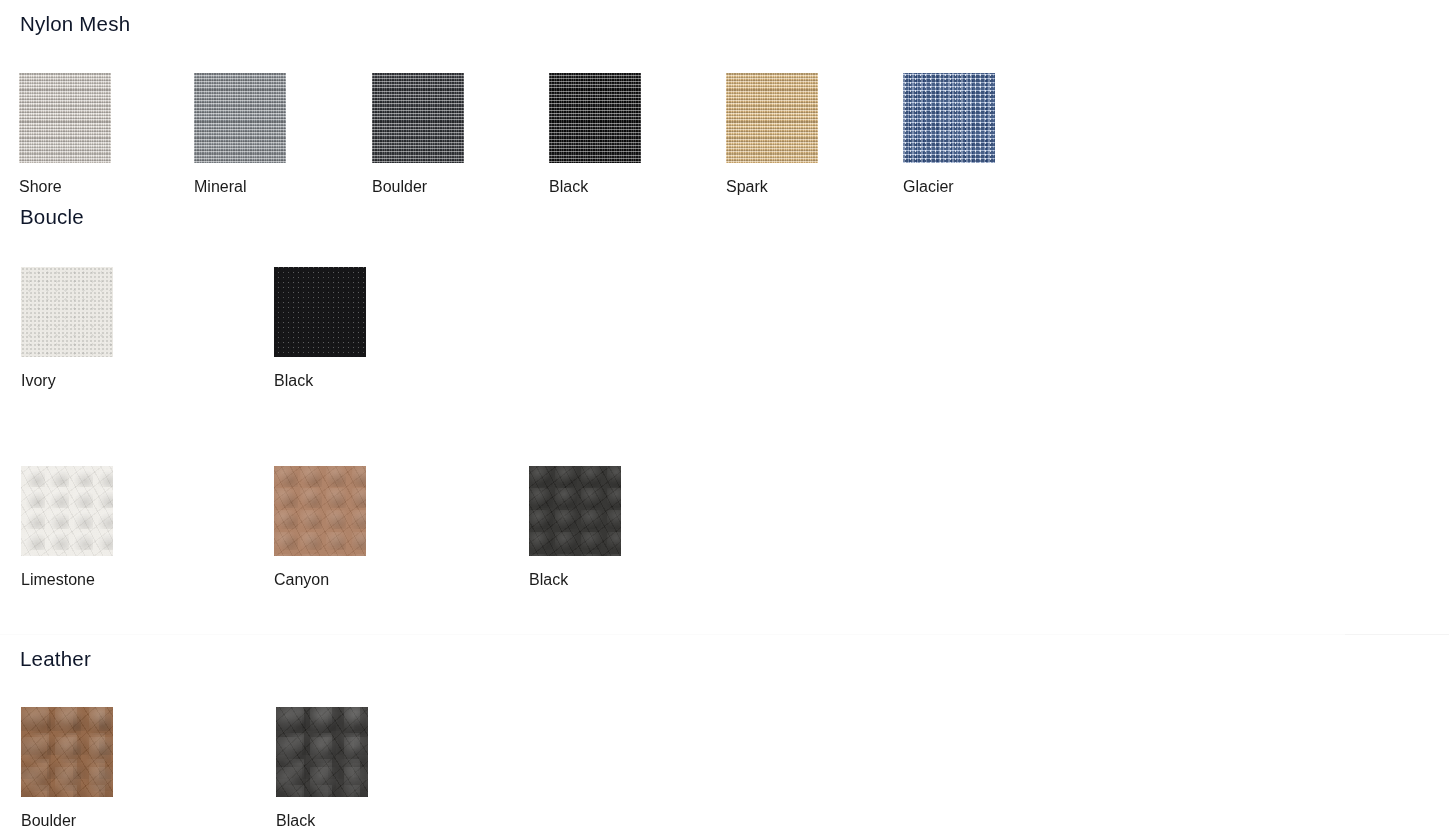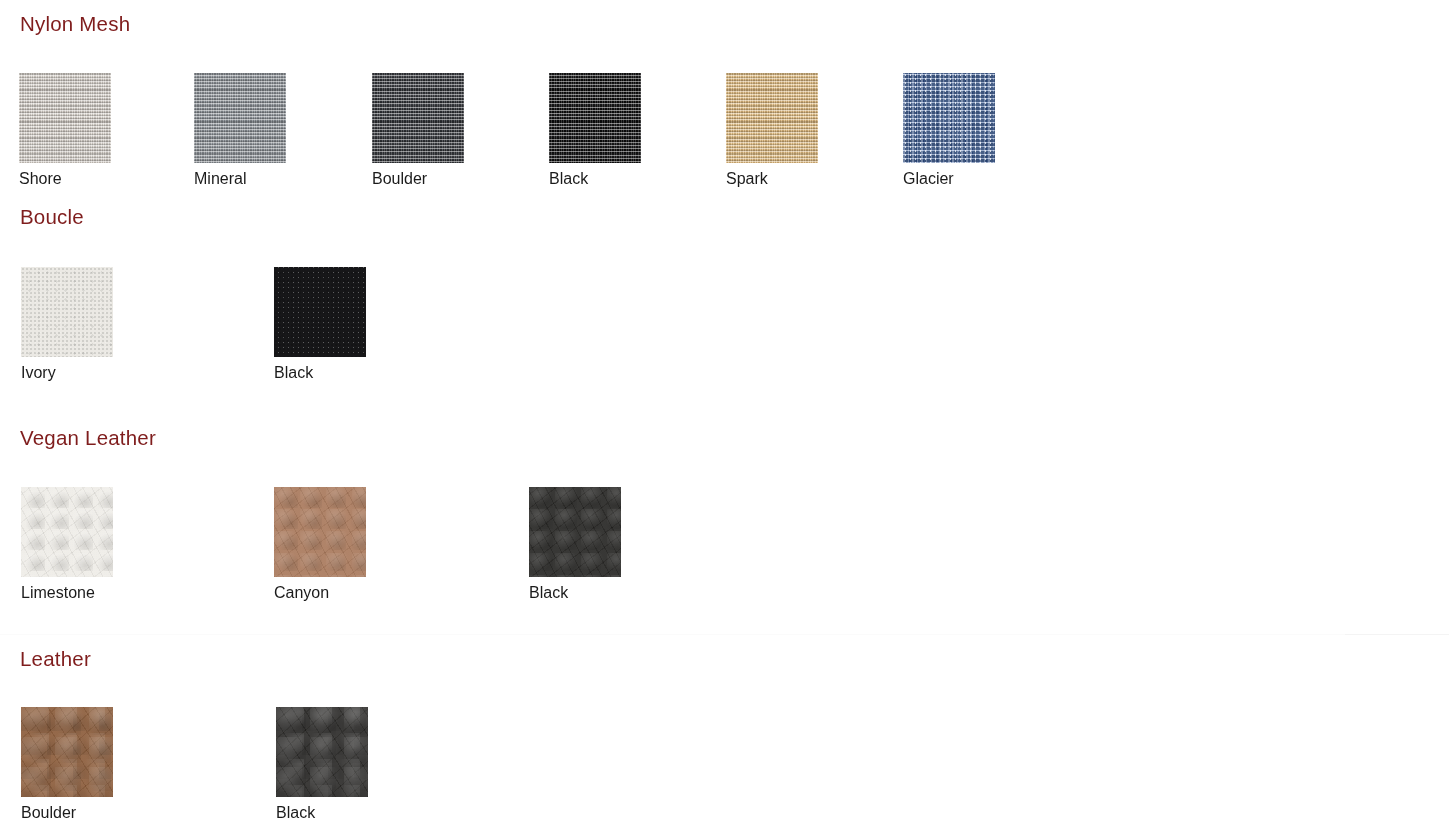--- a/index.html
+++ b/index.html
@@ -24,21 +24,21 @@
   }
 
   
   .material-section {
     position: relative;
   }
   .section-heading {
     font-size: 20.5px;
     font-weight: 400;
     letter-spacing: .2px;
-    color: #7f1d1d;
+    color: #0f172a;
     margin: 0;
     padding-left: 20px;
     line-height: 1;
   }
 
   .swatch-row {
     position: relative;
     display: block;
     height: 112px;
   }
@@ -54,21 +54,21 @@
     position: relative;
     overflow: hidden;
     background-repeat: repeat;
   }
   .swatch-label {
     display: block;
     font-size: 16px;
     font-weight: 400;
     line-height: 1;
     color: #1b1b1b;
-    margin-top: 8px;
+    margin-top: 16px;
     white-space: nowrap;
   }
 
   
   .section-divider {
     position: absolute;
     left: 0;
     width: 1449px;
     height: 1px;
     background: #fbfbfb;
@@ -230,21 +230,20 @@
 
       <div class="swatch-cell" style="left:274px;">
         <span class="swatch-tile tex-boucle" style="background-color:#171719;"></span>
         <span class="swatch-label">Black</span>
       </div>
 
     </div>
   </div>
 
   <div class="material-section" style="position:absolute; left:0; top:428px; width:1449px;">
-    <h2 class="section-heading">Vegan Leather</h2>
     <div class="swatch-row" style="margin-top:38px;">
 
       <div class="swatch-cell" style="left:21px;">
         <span class="swatch-tile tex-leather-fine" style="background-color:#eeece7;"></span>
         <span class="swatch-label">Limestone</span>
       </div>
 
       <div class="swatch-cell" style="left:274px;">
         <span class="swatch-tile tex-leather-fine" style="background-color:#a9795c;"></span>
         <span class="swatch-label">Canyon</span>

